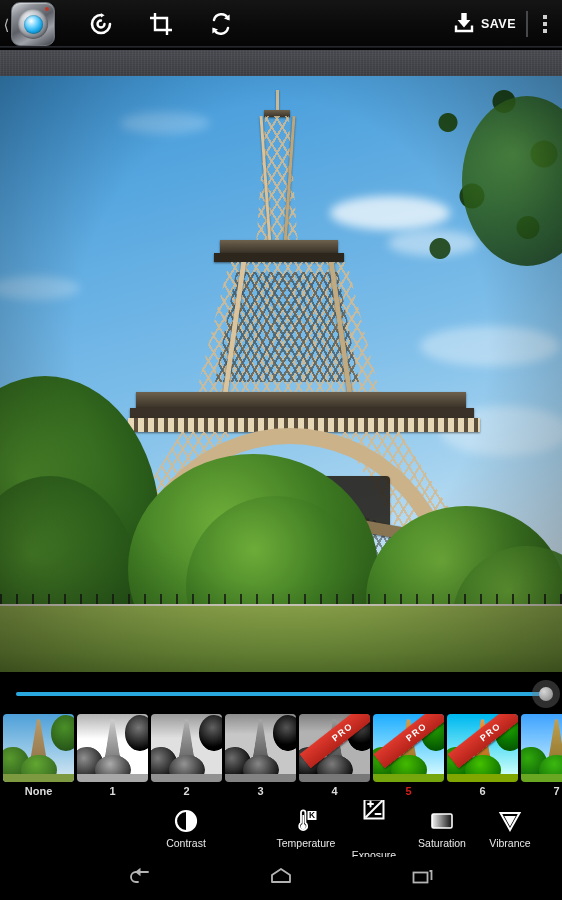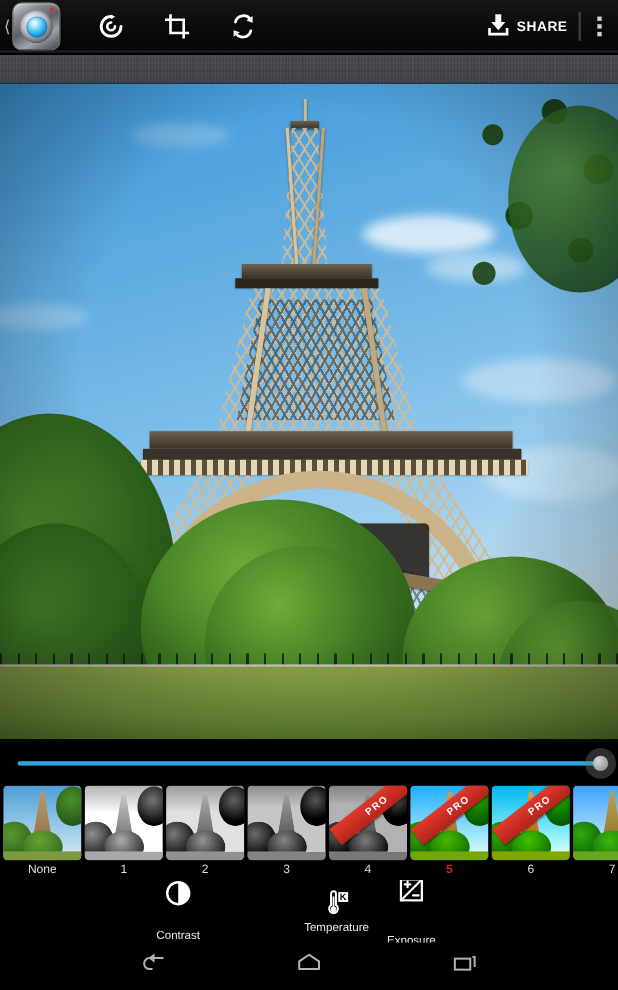--- a/index.html
+++ b/index.html
@@ -216,21 +216,21 @@
     background:linear-gradient(#e0392d,#b5231a);
     transform:rotate(-38deg);
     display:flex; align-items:center; justify-content:center;
     box-shadow:0 1px 2px rgba(0,0,0,.55);
   }
   .pro-ribbon span{
     color:#fff; font-size:9px; font-weight:bold; letter-spacing:1.4px;
   }
   .flabel{
     width:71px; text-align:center; margin-top:3px;
-    font-size:11px; color:#dcdcdc;
+    font-size:11px; color:#dcdcdc;font-weight:bold;
   }
   .fitem.sel .flabel{ color:#d3201a; font-weight:bold; }
 
   
   .toolbar-bot{
     position:absolute; left:0; top:800px; width:562px; height:57px;
     background:#000; overflow:hidden;
   }
   .ttab{
     position:absolute; top:0; width:68px; height:57px;
@@ -294,21 +294,21 @@
   <div class="spacer"></div>
 
   <div class="labeled-btn">
     <span>
       <svg width="22" height="22" viewBox="0 0 22 22">
         <rect x="8.3" y="2" width="5.4" height="8" fill="#fff"></rect>
         <path d="M4.6 9 L11 16.4 L17.4 9 Z" fill="#fff"></path>
         <path d="M3 14.4 L3 20 L19 20 L19 14.4" stroke="#fff" stroke-width="2.4" fill="none"></path>
       </svg>
     </span>
-    <span class="txt">SHARE</span>
+    <span class="txt">SAVE</span>
   </div>
 
   <div class="vdiv"></div>
 
 
   <div class="vdiv"></div>
 
   <div class="overflow">
     <i></i>
     <i></i>
@@ -505,21 +505,21 @@
           <div class="m-tree-l"></div>
           <div class="m-tree-c"></div>
           <div class="m-ground"></div>
         </div>
       </div>
       <div class="flabel">7</div>
     </div>
   </div>
 
 <div class="toolbar-bot" id="toolbarBot">
-    <div class="ttab" style="left: 128px; justify-content: space-between;">
+    <div class="ttab" style="left: 152px;">
       <div class="ticon">
         <svg width="24" height="24" viewBox="0 0 24 24">
           <circle cx="12" cy="12" r="10" stroke="#fff" stroke-width="2.2" fill="none"></circle>
           <path d="M12 2 A10 10 0 0 1 12 22 Z" fill="#fff"></path>
         </svg>
       </div>
       <div class="tlabel">Contrast</div>
     </div>
     <div class="ttab" style="left: 272px;">
       <div class="ticon">
@@ -537,20 +537,43 @@
       <div class="ticon">
         <svg width="24" height="24" viewBox="0 0 24 24">
           <rect x="2.5" y="2.5" width="19" height="19" stroke="#fff" stroke-width="2" fill="none"></rect>
           <path d="M3.5 20.5 L20.5 3.5" stroke="#fff" stroke-width="2"></path>
           <path d="M6 7h5M8.5 4.5v5" stroke="#fff" stroke-width="2" stroke-linecap="round"></path>
           <path d="M13.5 17h5" stroke="#fff" stroke-width="2" stroke-linecap="round"></path>
         </svg>
       </div>
       <div class="tlabel">Exposure</div>
     </div>
+    <div class="ttab" style="left: 408px;">
+      <div class="ticon">
+        <svg width="24" height="24" viewBox="0 0 24 24">
+          <defs>
+            <linearGradient id="sg" x1="0" x2="1">
+              <stop offset="0" stop-color="#f2f2f2"></stop>
+              <stop offset="1" stop-color="#121212"></stop>
+            </linearGradient>
+          </defs>
+          <rect x="2" y="5" width="20" height="14" rx="1.5" fill="url(#sg)" stroke="#fff" stroke-width="1.6"></rect>
+        </svg>
+      </div>
+      <div class="tlabel">Saturation</div>
+    </div>
+    <div class="ttab" style="left: 476px;">
+      <div class="ticon">
+        <svg width="24" height="24" viewBox="0 0 24 24">
+          <path d="M2.5 4 L21.5 4 L12 21 Z" stroke="#fff" stroke-width="2" fill="none"></path>
+          <path d="M6.2 7 L17.8 7 L12 17.4 Z" fill="#fff"></path>
+        </svg>
+      </div>
+      <div class="tlabel">Vibrance</div>
+    </div>
     <div class="ttab" style="left: 544px;"></div>
   </div>
 
 <div class="navbar">
   <div class="navbtn">
     <span>
       <svg width="26" height="22" viewBox="0 0 26 22">
         <path d="M22 6 L10 6 A5 5 0 1 0 10 16 L12 16" stroke="#b4b4b4" stroke-width="1.8" fill="none" stroke-linecap="round" stroke-linejoin="round"></path>
         <path d="M14.5 1.8 L9 6 L14.5 10.2 Z" fill="#b4b4b4"></path>
       </svg>

